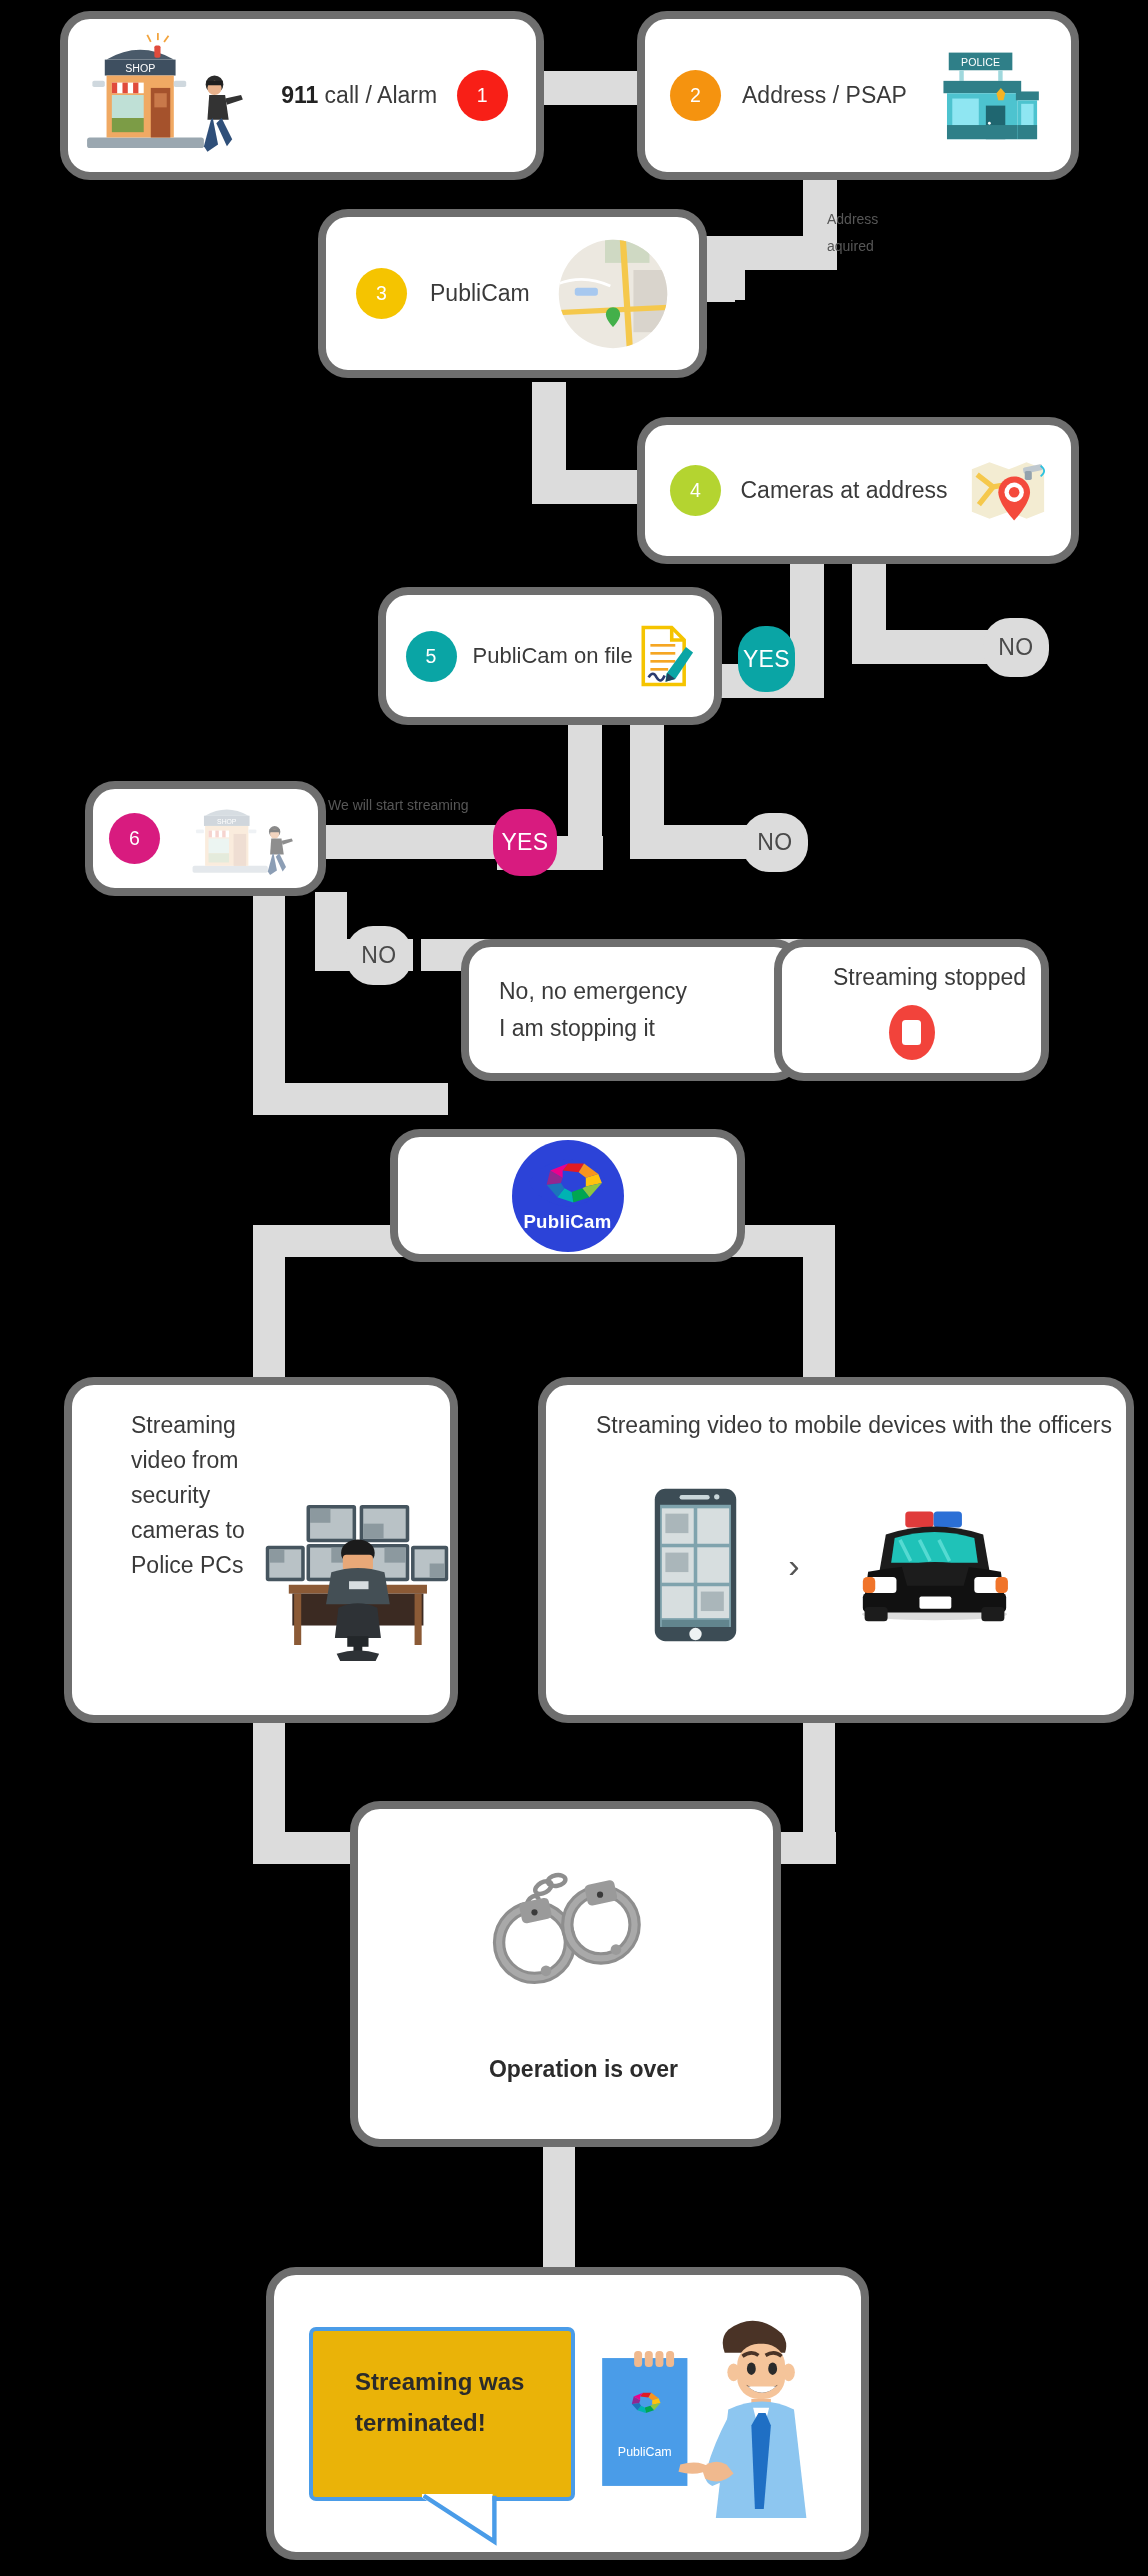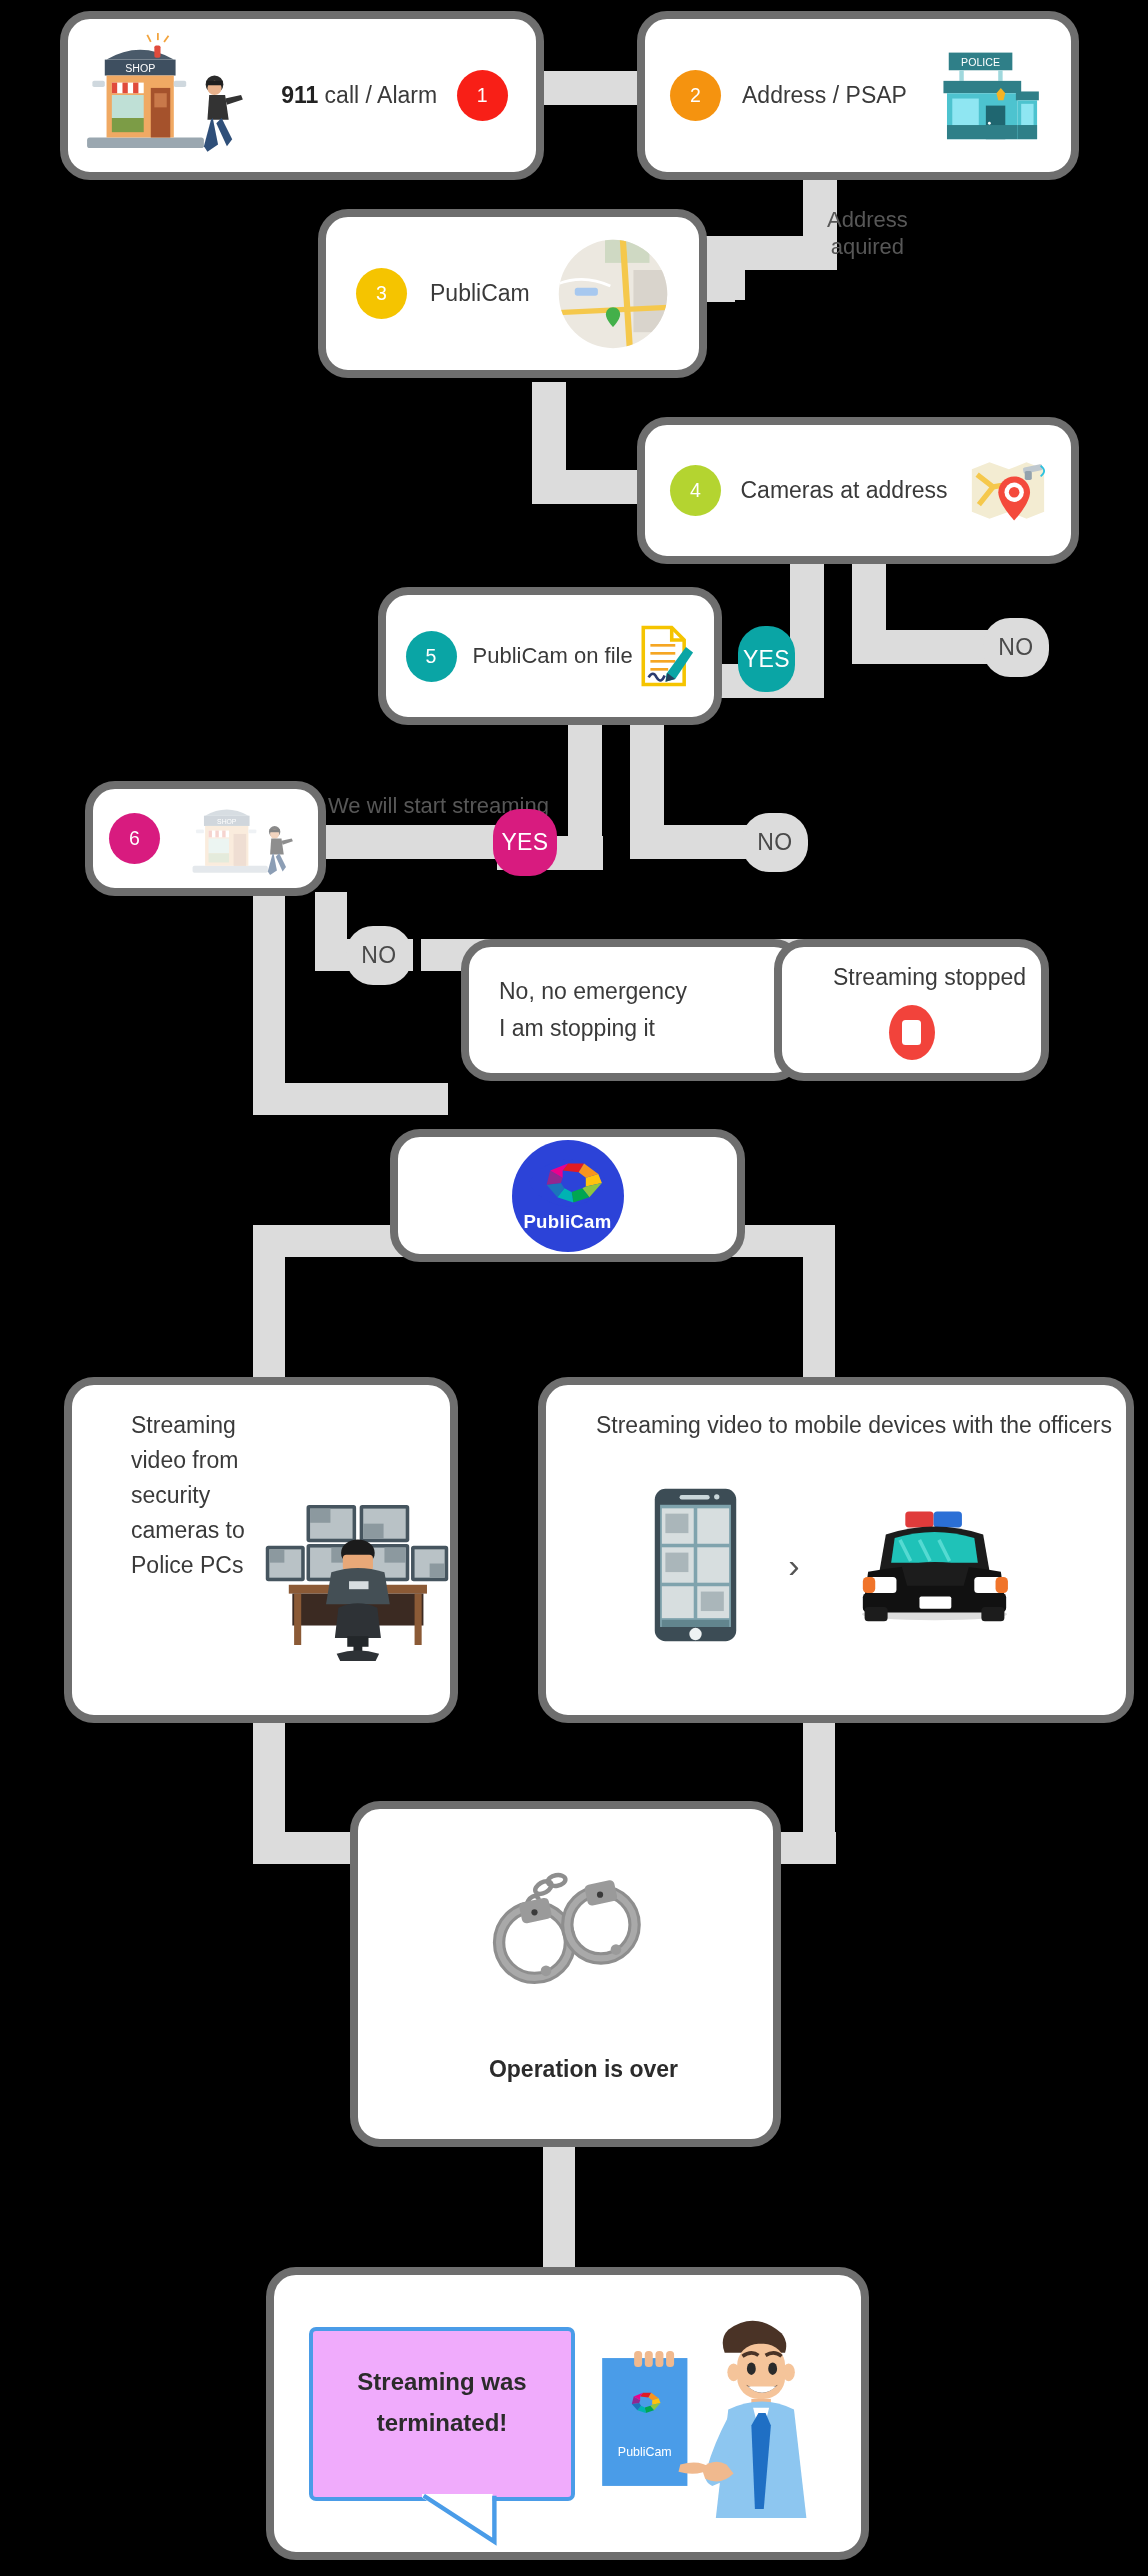--- a/index.html
+++ b/index.html
@@ -22,37 +22,37 @@
   .cardlabel b{font-weight:bold;color:#222;}
 
   
   .pill{position:absolute;z-index:4;border-radius:27px;display:flex;align-items:center;
         justify-content:center;font-size:23px;letter-spacing:0.4px;}
   .pill.yes{background:#0aa5a5;color:#fff;}
   .pill.yes.pink{background:#d81b7f;}
   .pill.no{background:#dcdcdc;color:#4a4a4a;}
 
   
-  .edgelabel{position:absolute;z-index:2;color:#575757;font-size:22px;line-height:27px;text-align:center;}
+  .edgelabel{position:absolute;z-index:2;color:#575757;font-size:14px;line-height:27px;}
 
   .center-text{width:100%;text-align:center;font-size:23px;color:#3a3a3a;line-height:35px;margin-left:36px;}
   .left-text{font-size:23px;color:#3a3a3a;line-height:37px;}
 
   
   .ill{flex:0 0 auto;display:block;}
   .stop-btn{width:46px;height:55px;border-radius:23px/27.5px;background:#f2433b;
             display:flex;align-items:center;justify-content:center;margin:0 auto;}
   .stop-btn i{display:block;width:19.5px;height:25px;background:#fff;border-radius:3.5px;}
 
   .publicam-logo{border-radius:50%;background:#2c43d8;display:flex;flex-direction:column;
                  align-items:center;justify-content:center;}
   .publicam-logo .word{color:#fff;font-weight:bold;letter-spacing:0.3px;}
 
-  .bubble{position:relative;border:4.4px solid #4a9ce8;border-radius:7px;background:#f0abfc;
-          padding:30px 20px;box-sizing:border-box;text-align:center;}
+  .bubble{position:relative;border:4.4px solid #4a9ce8;border-radius:7px;background:#eab308;
+          padding:30px 42px;box-sizing:border-box;}
   .bubble p{margin:0;font-size:24px;font-weight:bold;color:#2b2b2b;line-height:41px;}
 
   .chev{font-size:34px;color:#555;}
 </style>
 </head>
 <body>
 
 <div id="stage">
 
   <div class="conn" style="left:541px;top:71px;width:115px;height:34px;"></div>

